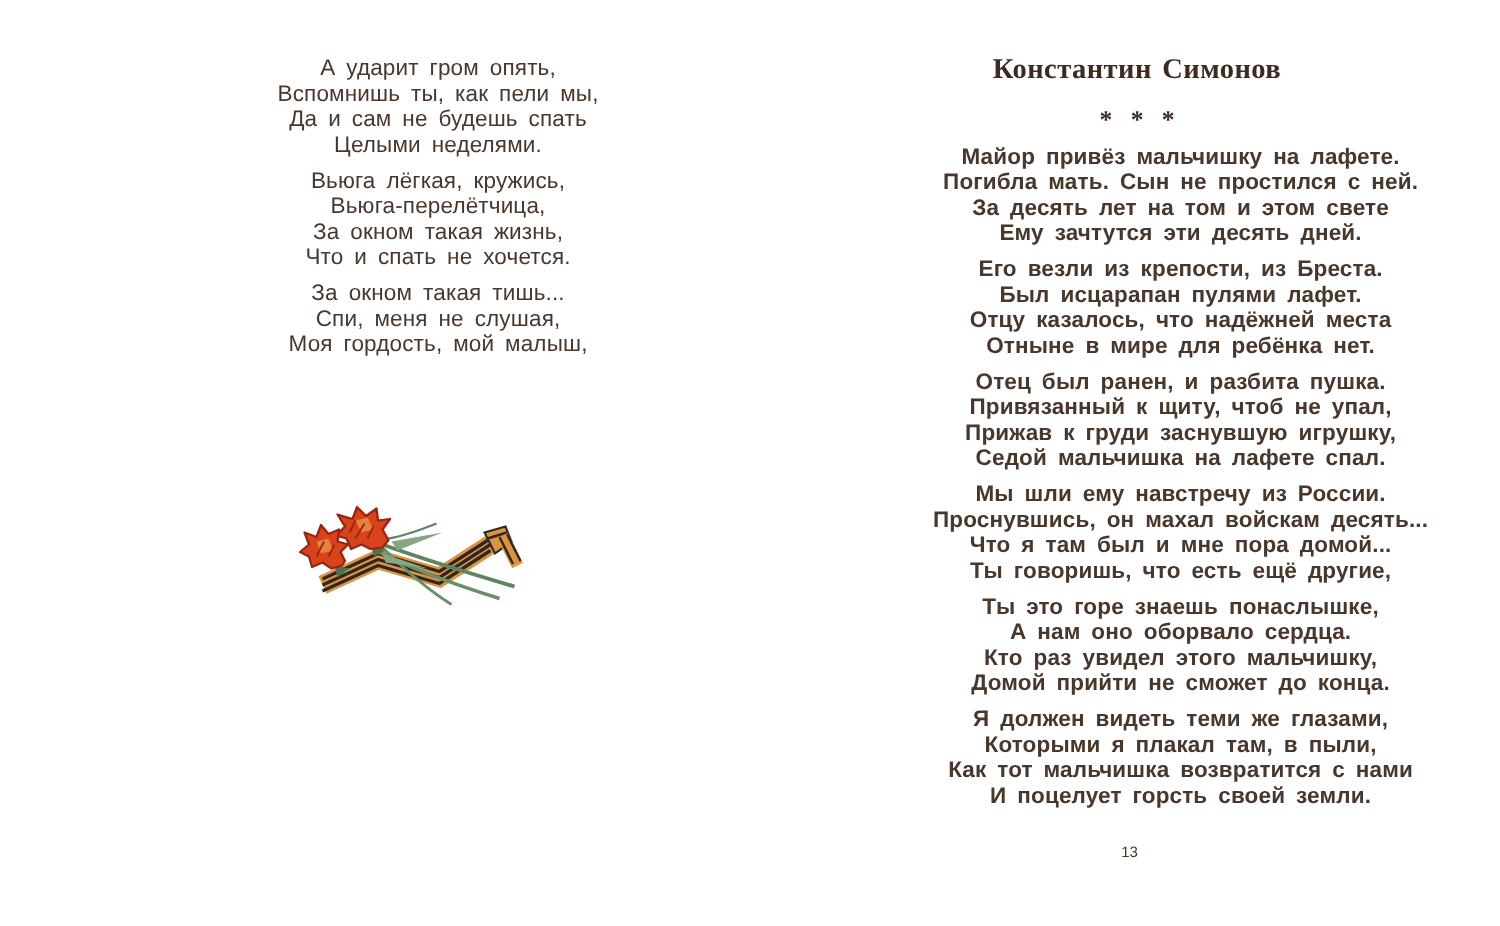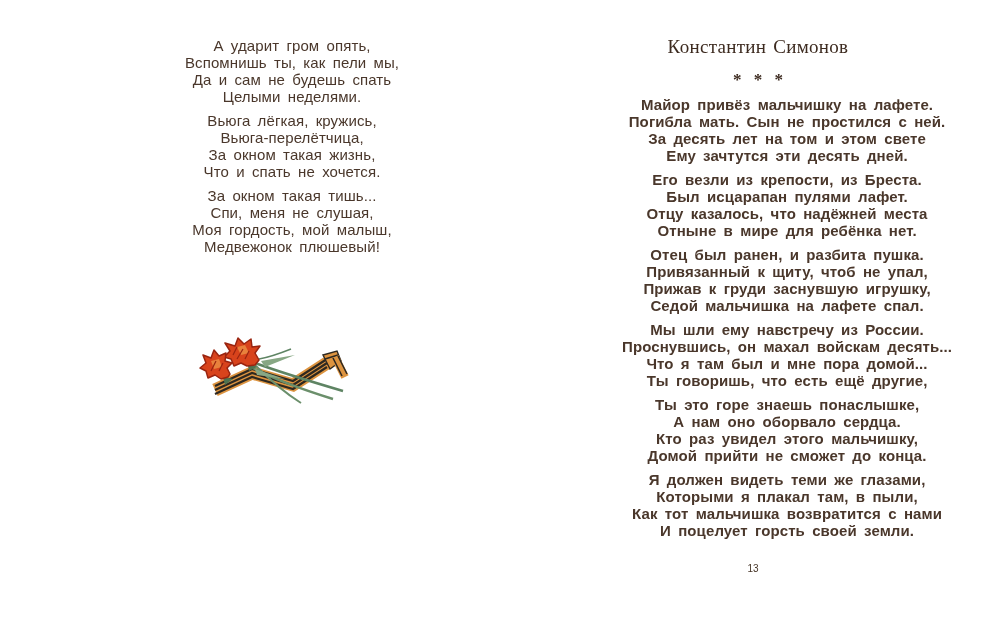--- a/index.html
+++ b/index.html
@@ -38,21 +38,21 @@
     height: 76px;
   }
 
   .author-title {
     position: absolute;
     left: 613px;
     top: 36px;
     width: 290px;
     text-align: center;
     font-family: "Liberation Serif", serif;
-    font-weight: normal;
+    font-weight: bold;
     font-size: 19px;
     line-height: 22px;
     color: #3d2b20;
     letter-spacing: 0.3px;
     word-spacing: 2px;
   }
   .separator {
     position: absolute;
     left: 613px;
     top: 70px;
@@ -90,21 +90,20 @@
       <div class="stanza">
         <div class="line">Вьюга лёгкая, кружись,</div>
         <div class="line">Вьюга-перелётчица,</div>
         <div class="line">За окном такая жизнь,</div>
         <div class="line">Что и спать не хочется.</div>
       </div>
       <div class="stanza">
         <div class="line">За окном такая тишь...</div>
         <div class="line">Спи, меня не слушая,</div>
         <div class="line">Моя гордость, мой малыш,</div>
-        <div class="line">Медвежонок плюшевый!</div>
       </div>
     </div>
 
     <svg class="illustration" viewBox="0 0 152 76" xmlns="http://www.w3.org/2000/svg">
 
       <g>
         <polyline points="18,53 55,36 96,48 130,26" fill="none" stroke="#dd9440" stroke-width="13"></polyline>
         <polyline points="18,49 55,32 96,44 130,22" fill="none" stroke="#2e2820" stroke-width="2.2"></polyline>
         <polyline points="18,53 55,36 96,48 130,26" fill="none" stroke="#2e2820" stroke-width="2.2"></polyline>
         <polyline points="18,57 55,40 96,52 130,30" fill="none" stroke="#2e2820" stroke-width="2.2"></polyline>

